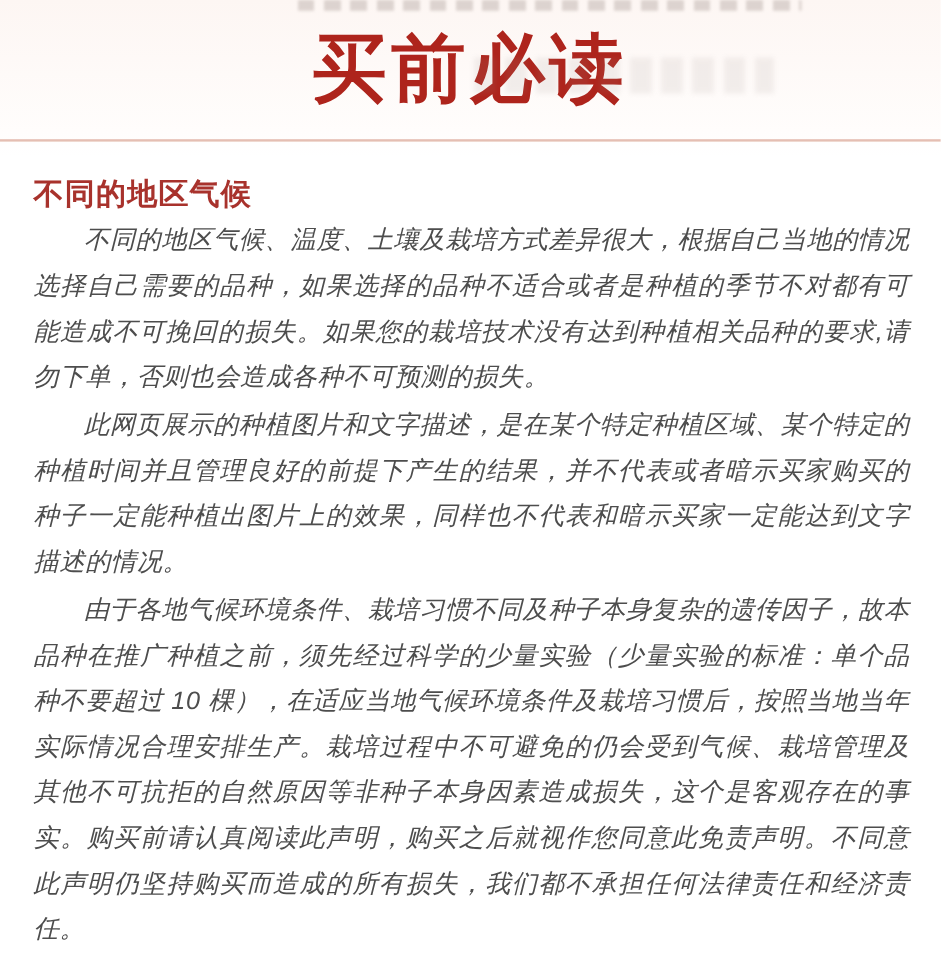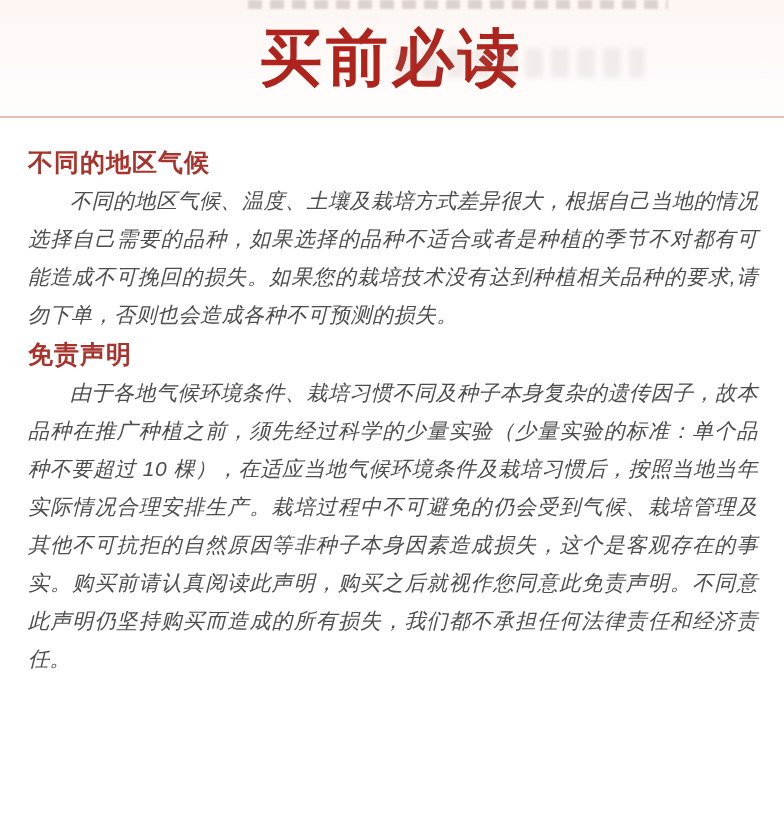--- a/index.html
+++ b/index.html
@@ -101,21 +101,21 @@
   <div class="divider"></div>
 
   <div class="content">
 
     <div class="section">
       <div class="section-heading">不同的地区气候</div>
       <p class="section-body">不同的地区气候、温度、土壤及栽培方式差异很大，根据自己当地的情况选择自己需要的品种，如果选择的品种不适合或者是种植的季节不对都有可能造成不可挽回的损失。如果您的栽培技术没有达到种植相关品种的要求,请勿下单，否则也会造成各种不可预测的损失。</p>
     </div>
 
     <div class="section">
+      <p class="section-body">此网页展示的种植图片和文字描述，是在某个特定种植区域、某个特定的种植时间并且管理良好的前提下产生的结果，并不代表或者暗示买家购买的种子一定能种植出图片上的效果，同样也不代表和暗示买家一定能达到文字描述的情况。</p>
     </div>
 
     <div class="section">
-      <div class="section-heading">免责声明</div>
       <p class="section-body">由于各地气候环境条件、栽培习惯不同及种子本身复杂的遗传因子，故本品种在推广种植之前，须先经过科学的少量实验（少量实验的标准：单个品种不要超过 10 棵），在适应当地气候环境条件及栽培习惯后，按照当地当年实际情况合理安排生产。栽培过程中不可避免的仍会受到气候、栽培管理及其他不可抗拒的自然原因等非种子本身因素造成损失，这个是客观存在的事实。购买前请认真阅读此声明，购买之后就视作您同意此免责声明。不同意此声明仍坚持购买而造成的所有损失，我们都不承担任何法律责任和经济责任。</p>
     </div>
 
   </div>
 </div>
 
 </body></html>

